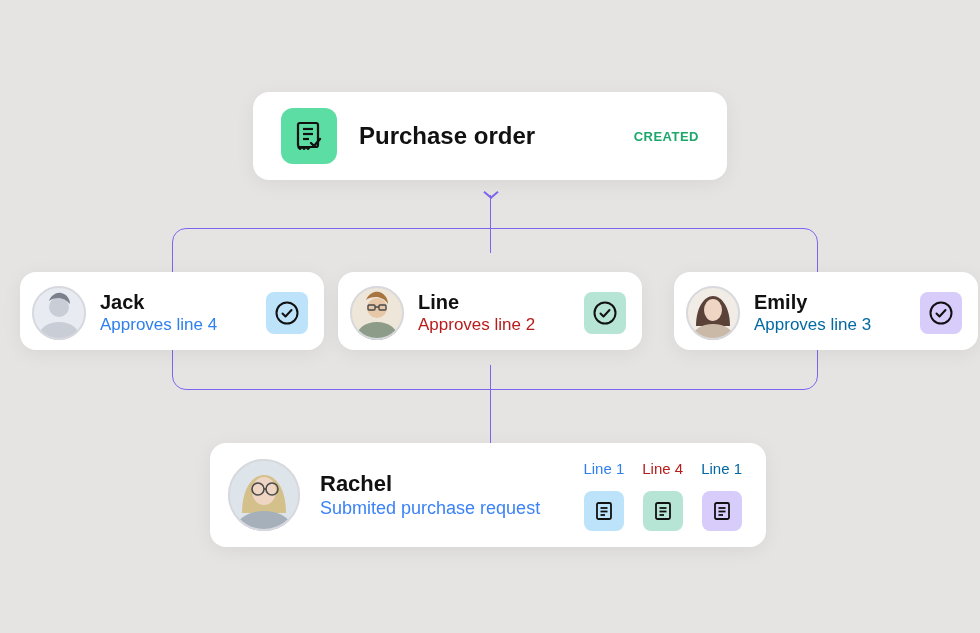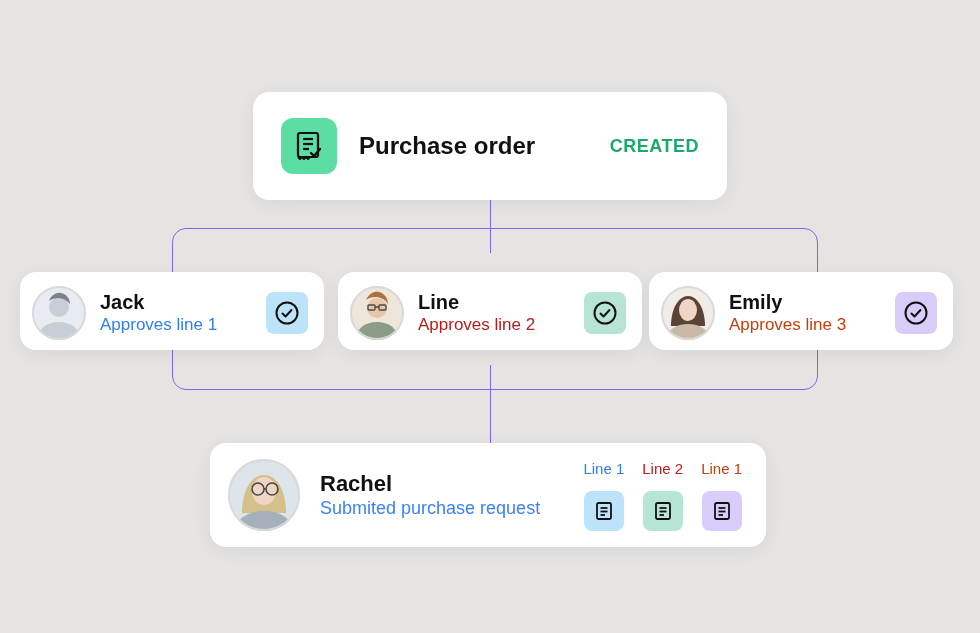--- a/index.html
+++ b/index.html
@@ -14,39 +14,39 @@
     background: #fff;
     border-radius: 16px;
     box-shadow: 0 4px 20px rgba(0,0,0,0.06);
     position: absolute;
     display: flex;
     align-items: center;
   }
   
   .po-card {
     left: 253px; top: 92px;
-    width: 474px; height: 108px;
+    width: 474px; height: 88px;
     padding: 16px 28px;
     gap: 22px;
   }
   .po-icon-box {
     width: 56px; height: 56px;
     background: #5BDDA4;
     border-radius: 12px;
     display: flex; align-items: center; justify-content: center;
     flex-shrink: 0;
   }
   .po-title {
     font-size: 24px;
     font-weight: 600;
     color: #111;
     flex: 1;
   }
   .po-status {
-    font-size: 18px;
+    font-size: 13px;
     font-weight: 800;
     color: #1CA86A;
     letter-spacing: .5px;
   }
   
   .connector-box {
     position: absolute;
     left: 172px; top: 228px;
     width: 646px; height: 162px;
     border: 1.5px solid #7C66F0;
@@ -78,36 +78,36 @@
 
   
   .approver {
     top: 272px;
     width: 304px; height: 78px;
     padding: 4px 16px 0 12px;
     gap: 14px;
   }
   .approver.a1 { left: 20px; }
   .approver.a2 { left: 338px; }
-  .approver.a3 { left: 649px; }
+  .approver.a3 { left: 674px; }
   .avatar {
     width: 54px; height: 54px;
     border-radius: 50%;
     flex-shrink: 0;
     display: flex; align-items: center; justify-content: center;
   }
   .avatar svg { width: 54px; height: 54px; }
   .approver-text { flex: 1; min-width: 0; }
   .approver-name {
     font-size: 20px; font-weight: 700; color: #111; line-height: 1.2;
   }
   .approver-action { font-size: 17px; line-height: 1.25; }
   .c-blue   { color: #2F80ED; }
   .c-green  { color: #b91c1c; }
-  .c-purple { color: #c2410c; }
+  .c-purple { color: #0369a1; }
   .check-badge {
     width: 42px; height: 42px;
     border-radius: 8px;
     display: flex; align-items: center; justify-content: center;
     flex-shrink: 0;
   }
   .bg-blue   { background: #BDE3FB; }
   .bg-green  { background: #B6E4D5; }
   .bg-purple { background: #D7CCFA; }
 
@@ -166,21 +166,21 @@
         <rect width="54" height="54" fill="#E8ECF2"></rect>
         <circle cx="27" cy="21" r="10" fill="#C9CDD6"></circle>
         <path d="M5 56c0-13 10-20 22-20s22 7 22 20" fill="#C9CDD6"></path>
         <path d="M17 15c2-6 8-9 12-8 5 1 9 5 9 11-3-4-8-6-11-6-4 0-8 1-10 3z" fill="#7B808C"></path>
       </g>
       <circle cx="27" cy="27" r="26" fill="none" stroke="#D7D9DE" stroke-width="2"></circle>
     </svg>
   </div>
   <div class="approver-text">
     <div class="approver-name">Jack</div>
-    <div class="approver-action c-blue">Approves line 1</div>
+    <div class="approver-action c-blue">Approves line 4</div>
   </div>
   <div class="check-badge bg-blue">
     <svg width="26" height="26" viewBox="0 0 26 26">
       <circle cx="13" cy="13" r="10.5" stroke="#111" stroke-width="2" fill="none"></circle>
       <polyline points="8.5,13.5 11.5,16.5 17.5,10" stroke="#111" stroke-width="2" fill="none" stroke-linecap="round" stroke-linejoin="round"></polyline>
     </svg>
   </div>
 </div>
 
 <div class="card approver a2">
@@ -274,21 +274,21 @@
       <div class="line-box bg-blue">
         <svg width="22" height="22" viewBox="0 0 22 22">
             <rect x="4" y="3" width="14" height="16" rx="1.5" stroke="#111" stroke-width="1.8" fill="none"></rect>
             <line x1="7.5" y1="8" x2="14.5" y2="8" stroke="#111" stroke-width="1.8"></line>
             <line x1="7.5" y1="11.5" x2="14.5" y2="11.5" stroke="#111" stroke-width="1.8"></line>
             <line x1="7.5" y1="15" x2="12" y2="15" stroke="#111" stroke-width="1.8"></line>
           </svg>
       </div>
     </div>
     <div class="line-item">
-      <div class="line-label c-green">Line 2</div>
+      <div class="line-label c-green">Line 4</div>
       <div class="line-box bg-green">
         <svg width="22" height="22" viewBox="0 0 22 22">
             <rect x="4" y="3" width="14" height="16" rx="1.5" stroke="#111" stroke-width="1.8" fill="none"></rect>
             <line x1="7.5" y1="8" x2="14.5" y2="8" stroke="#111" stroke-width="1.8"></line>
             <line x1="7.5" y1="11.5" x2="14.5" y2="11.5" stroke="#111" stroke-width="1.8"></line>
             <line x1="7.5" y1="15" x2="12" y2="15" stroke="#111" stroke-width="1.8"></line>
           </svg>
       </div>
     </div>
     <div class="line-item">

